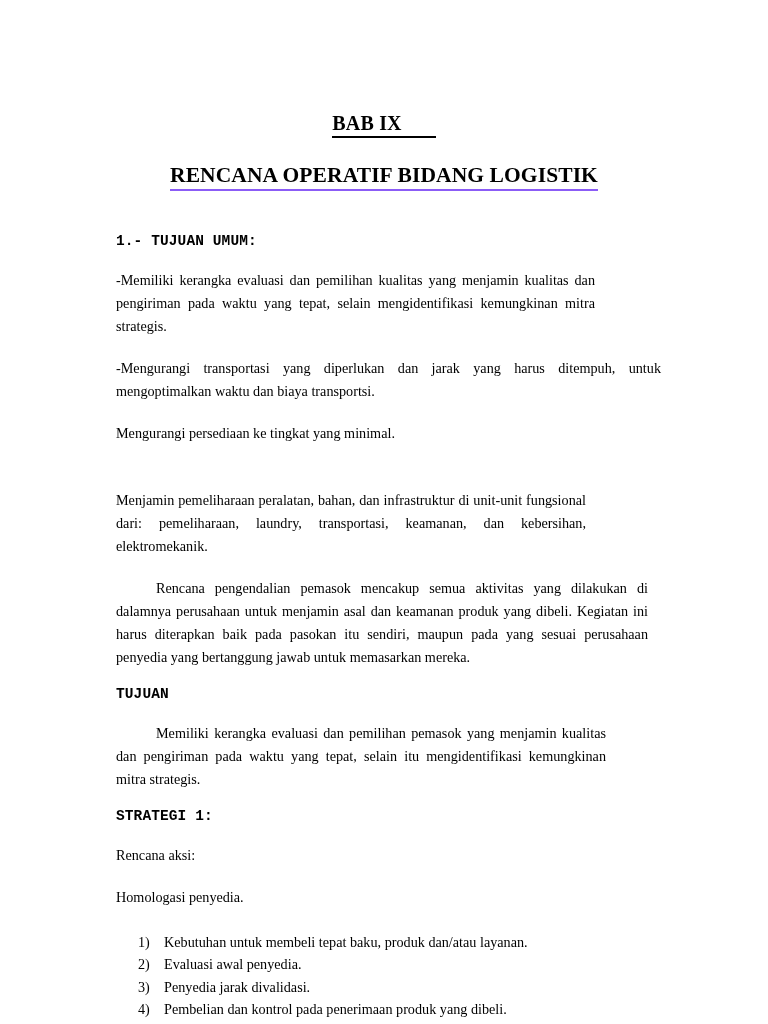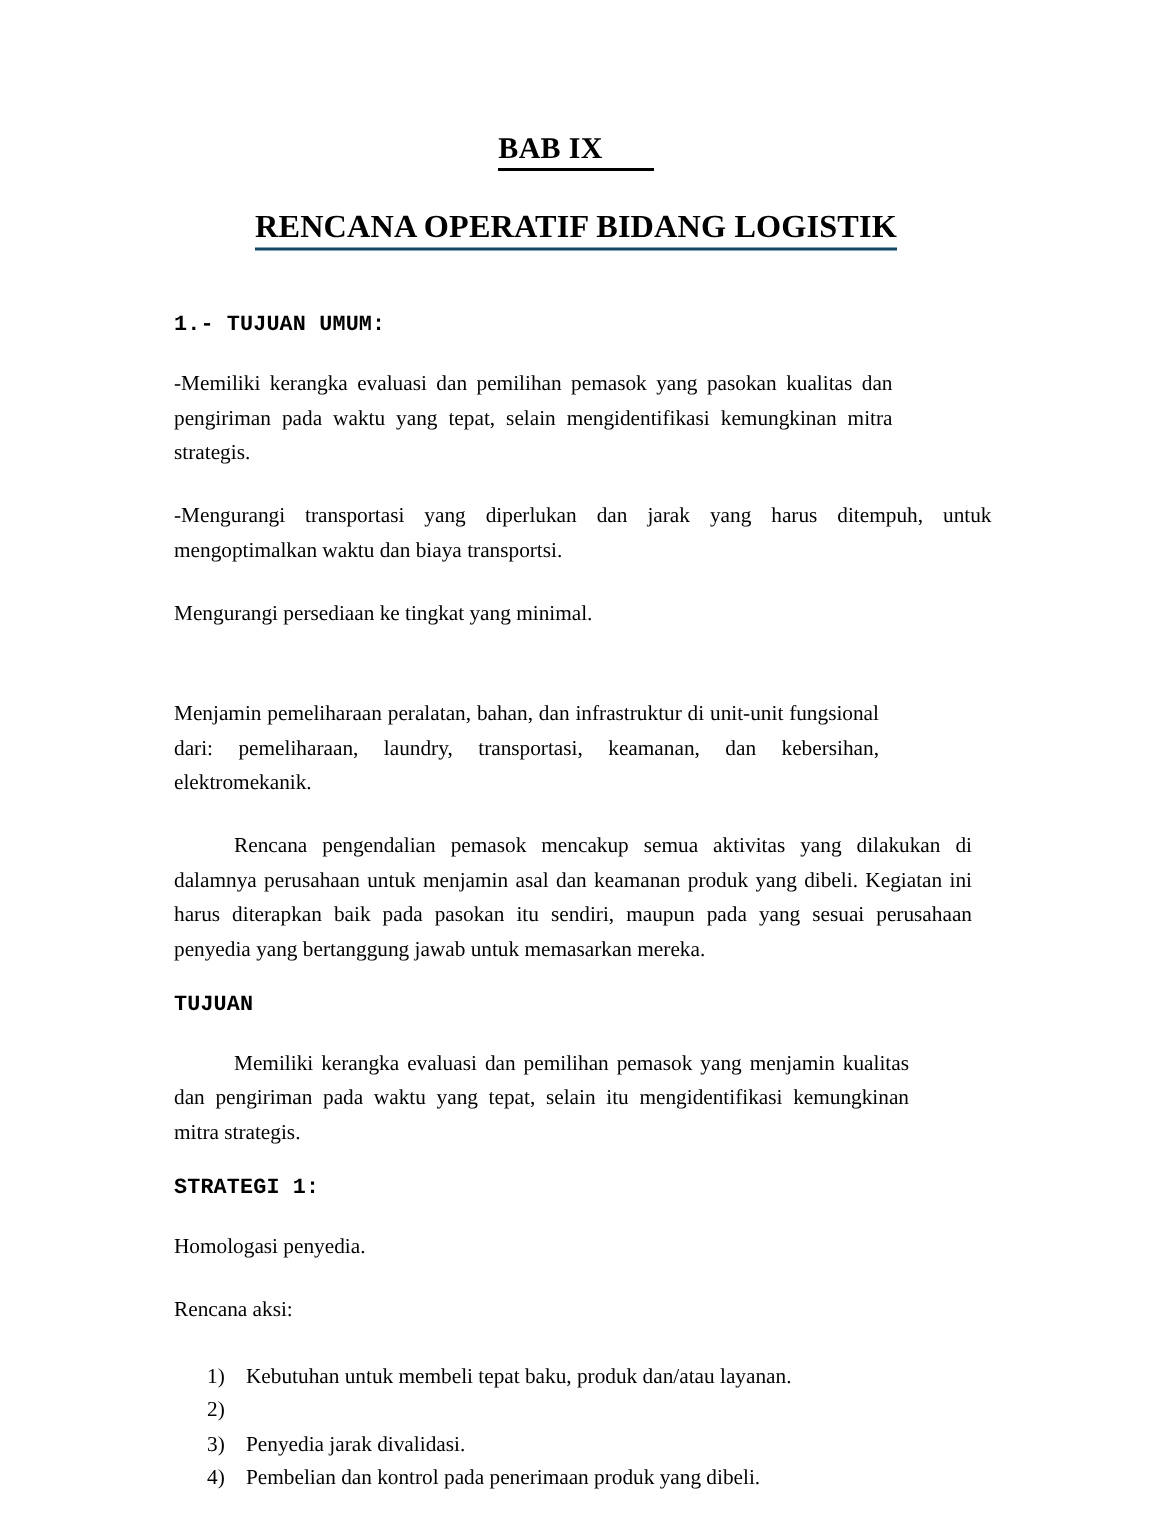--- a/index.html
+++ b/index.html
@@ -19,39 +19,39 @@
     position: relative;
     width: 768px;
     height: 1024px;
     background: #ffffff;
     box-sizing: border-box;
   }
 
   
   .title-block {
     text-align: center;
-    padding-top: 88px;
+    padding-top: 112px;
   }
   .doc-chapter {
     font-size: 20px;
     font-weight: bold;
     letter-spacing: 0.2px;
     display: inline-block;
     border-bottom: 2px solid #000;
     padding-bottom: 1px;
     padding-right: 34px;
   }
   .doc-title-wrap {
     margin-top: 25px;
   }
   .doc-title {
     font-size: 21.5px;
     font-weight: bold;
     display: inline-block;
-    border-bottom: 2px solid #0c4a6e;
+    border-bottom: 2px solid #8b5cf6;
     padding-bottom: 1px;
     letter-spacing: 0.1px;
   }
 
   
   .content {
     margin-left: 116px;
     margin-right: 0;
     margin-top: 42px;
   }
@@ -121,48 +121,49 @@
     <div class="doc-chapter">BAB IX</div>
     <div class="doc-title-wrap">
       <div class="doc-title">RENCANA OPERATIF BIDANG LOGISTIK</div>
     </div>
   </div>
 
   <div class="content">
 
     <div class="heading">1.- TUJUAN UMUM:</div>
 
-    <p class="para w-a">-Memiliki kerangka evaluasi dan pemilihan pemasok yang pasokan kualitas dan pengiriman pada waktu yang tepat, selain mengidentifikasi kemungkinan mitra strategis.</p>
+    <p class="para w-a">-Memiliki kerangka evaluasi dan pemilihan kualitas yang menjamin kualitas dan pengiriman pada waktu yang tepat, selain mengidentifikasi kemungkinan mitra strategis.</p>
 
     <p class="para w-b">-Mengurangi transportasi yang diperlukan dan jarak yang harus ditempuh, untuk mengoptimalkan waktu dan biaya transportsi.</p>
 
     <p class="para w-c no-justify gap-lg">Mengurangi persediaan ke tingkat yang minimal.</p>
 
     <p class="para w-c">Menjamin pemeliharaan peralatan, bahan, dan infrastruktur di unit-unit fungsional dari: pemeliharaan, laundry, transportasi, keamanan, dan kebersihan, elektromekanik.</p>
 
 
     <p class="para w-d tight"><span class="indent-first"></span><span>Rencana pengendalian pemasok mencakup semua aktivitas yang dilakukan di dalamnya perusahaan untuk menjamin asal dan keamanan produk yang dibeli. Kegiatan ini harus diterapkan baik pada pasokan itu sendiri, maupun pada yang sesuai perusahaan penyedia yang bertanggung jawab untuk memasarkan mereka.</span></p>
 
     <div class="heading">TUJUAN</div>
 
     <p class="para w-e tight"><span class="indent-first"></span><span>Memiliki kerangka evaluasi dan pemilihan pemasok yang menjamin kualitas dan pengiriman pada waktu yang tepat, selain itu mengidentifikasi kemungkinan mitra strategis.</span></p>
 
     <div class="heading">STRATEGI 1:</div>
 
+    <p class="para w-c no-justify">Rencana aksi:</p>
+
     <p class="para w-c no-justify">Homologasi penyedia.</p>
-
-    <p class="para w-c no-justify">Rencana aksi:</p>
 
     <ol class="action-list">
       <li>
         <span class="num">1)</span>
         <span class="txt t1">Kebutuhan untuk membeli tepat baku, produk dan/atau layanan.</span>
       </li>
       <li>
         <span class="num">2)</span>
+        <span class="txt t2">Evaluasi awal penyedia.</span>
       </li>
       <li>
         <span class="num">3)</span>
         <span class="txt t3">Penyedia jarak divalidasi.</span>
       </li>
       <li>
         <span class="num">4)</span>
         <span class="txt t4">Pembelian dan kontrol pada penerimaan produk yang dibeli.</span>
       </li>
 

